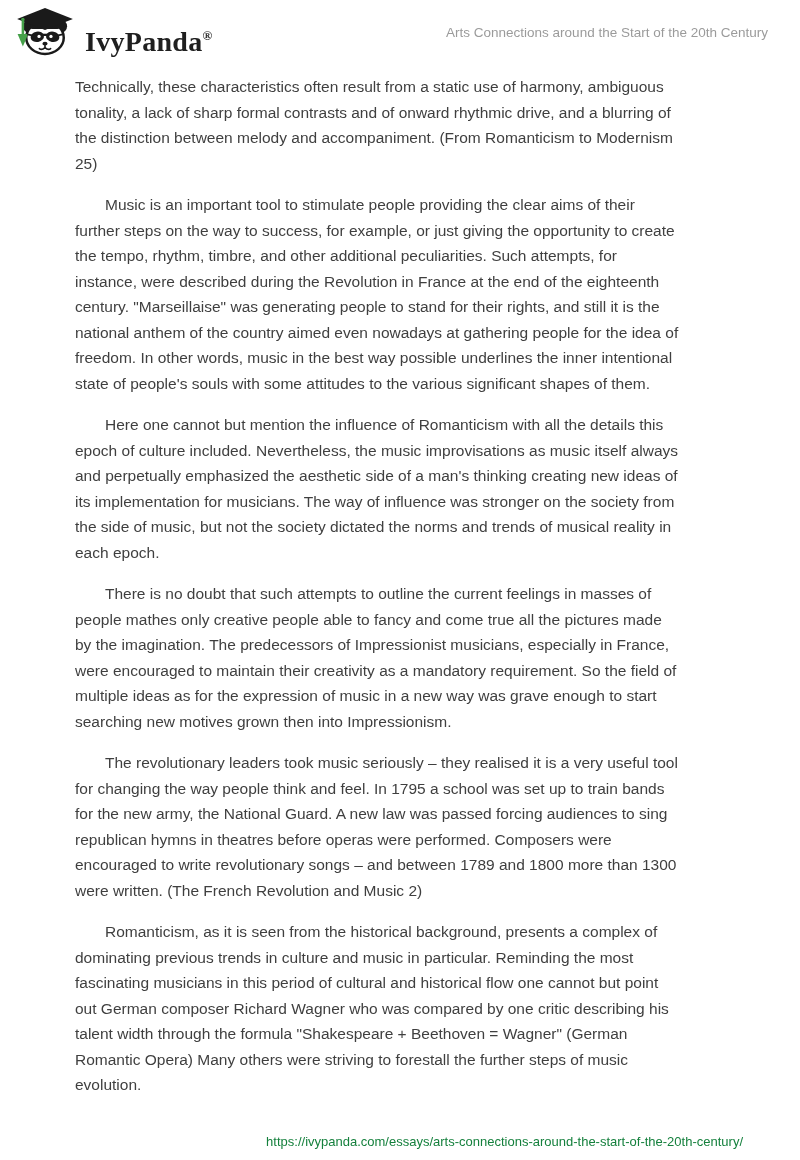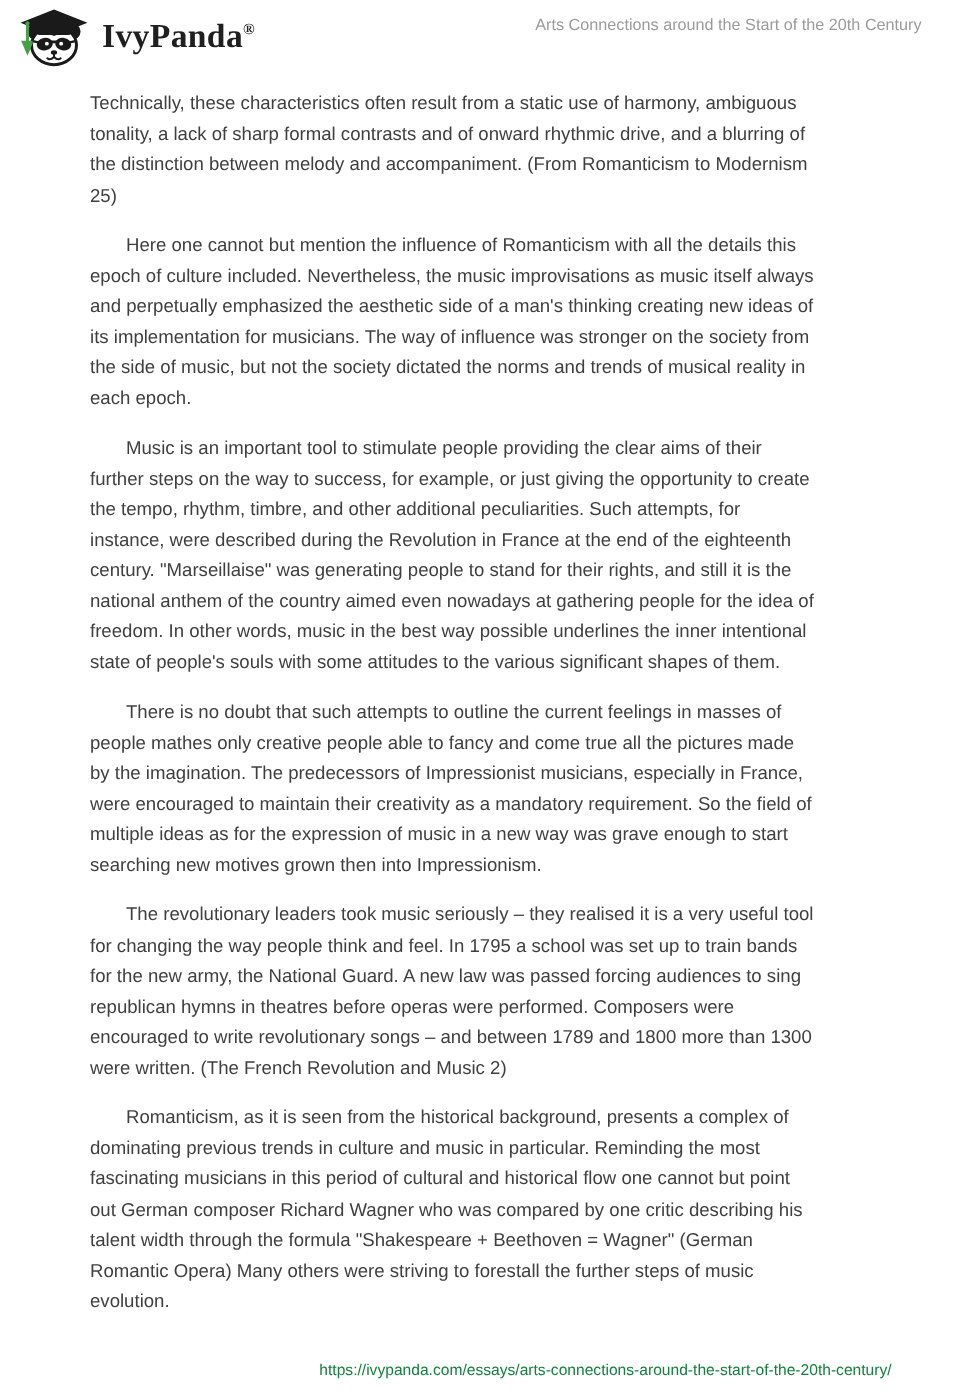--- a/index.html
+++ b/index.html
@@ -13,21 +13,21 @@
   }
   .header {
     display: flex;
     justify-content: space-between;
     align-items: flex-start;
     padding: 6px 32px 0 14px;
     height: 52px;
   }
   .brand {
     display: flex;
-    align-items: center;
+    align-items: flex-end;
     gap: 9px;
     height: 50px;
   }
   .brand-icon { width: 62px; height: 50px; flex: 0 0 auto; }
   .brand-text {
     font-family: "Liberation Serif", serif;
     font-weight: bold;
     font-size: 28px;
     color: #1f1f1f;
     letter-spacing: 0.3px;
@@ -35,21 +35,21 @@
   }
   .brand-reg {
     font-family: "Liberation Serif", serif;
     font-weight: bold;
     font-size: 13px;
     color: #1f1f1f;
     vertical-align: 11px;
     line-height: 1;
   }
   .doc-title {
-    margin-top: 8px;
+    margin-top: 20px;
     font-size: 13.5px;
     color: #9b9b9b;
     line-height: 1;
     white-space: nowrap;
   }
   .article {
     width: 672px;
     margin: 14px 0 0 75px;
     font-size: 15.5px;
     line-height: 25.5px;
@@ -105,34 +105,34 @@
       <div class="brand-text"><span>IvyPanda</span><span class="brand-reg">®</span></div>
     </div>
     <div class="doc-title">Arts Connections around the Start of the 20th Century</div>
   </div>
 
   <div class="article">
     <p>Technically, these characteristics often result from a static use of harmony, ambiguous
 tonality, a lack of sharp formal contrasts and of onward rhythmic drive, and a blurring of
 the distinction between melody and accompaniment. (From Romanticism to Modernism
 25)</p>
-    <p class="indent">Here one cannot but mention the influence of Romanticism with all the details this
-epoch of culture included. Nevertheless, the music improvisations as music itself always
-and perpetually emphasized the aesthetic side of a man's thinking creating new ideas of
-its implementation for musicians. The way of influence was stronger on the society from
-the side of music, but not the society dictated the norms and trends of musical reality in
-each epoch.</p>
     <p class="indent">Music is an important tool to stimulate people providing the clear aims of their
 further steps on the way to success, for example, or just giving the opportunity to create
 the tempo, rhythm, timbre, and other additional peculiarities. Such attempts, for
 instance, were described during the Revolution in France at the end of the eighteenth
 century. "Marseillaise" was generating people to stand for their rights, and still it is the
 national anthem of the country aimed even nowadays at gathering people for the idea of
 freedom. In other words, music in the best way possible underlines the inner intentional
 state of people's souls with some attitudes to the various significant shapes of them.</p>
+    <p class="indent">Here one cannot but mention the influence of Romanticism with all the details this
+epoch of culture included. Nevertheless, the music improvisations as music itself always
+and perpetually emphasized the aesthetic side of a man's thinking creating new ideas of
+its implementation for musicians. The way of influence was stronger on the society from
+the side of music, but not the society dictated the norms and trends of musical reality in
+each epoch.</p>
     <p class="indent">There is no doubt that such attempts to outline the current feelings in masses of
 people mathes only creative people able to fancy and come true all the pictures made
 by the imagination. The predecessors of Impressionist musicians, especially in France,
 were encouraged to maintain their creativity as a mandatory requirement. So the field of
 multiple ideas as for the expression of music in a new way was grave enough to start
 searching new motives grown then into Impressionism.</p>
     <p class="indent">The revolutionary leaders took music seriously – they realised it is a very useful tool
 for changing the way people think and feel. In 1795 a school was set up to train bands
 for the new army, the National Guard. A new law was passed forcing audiences to sing
 republican hymns in theatres before operas were performed. Composers were

